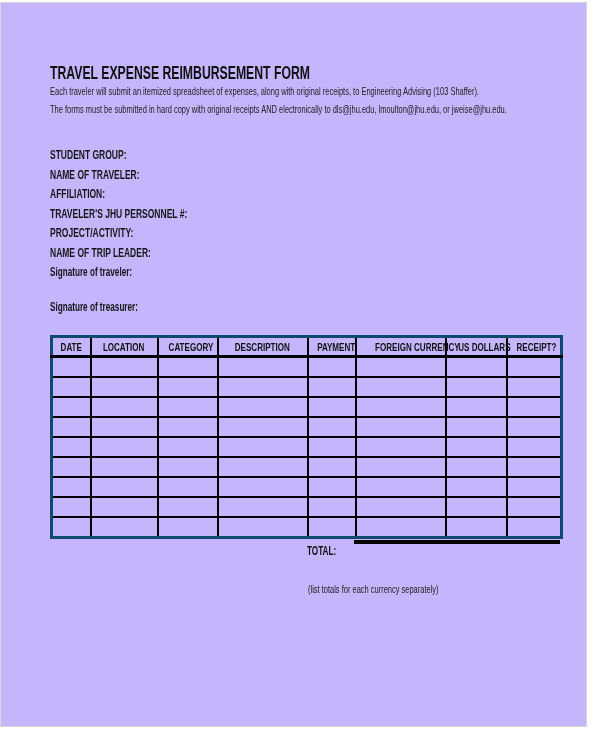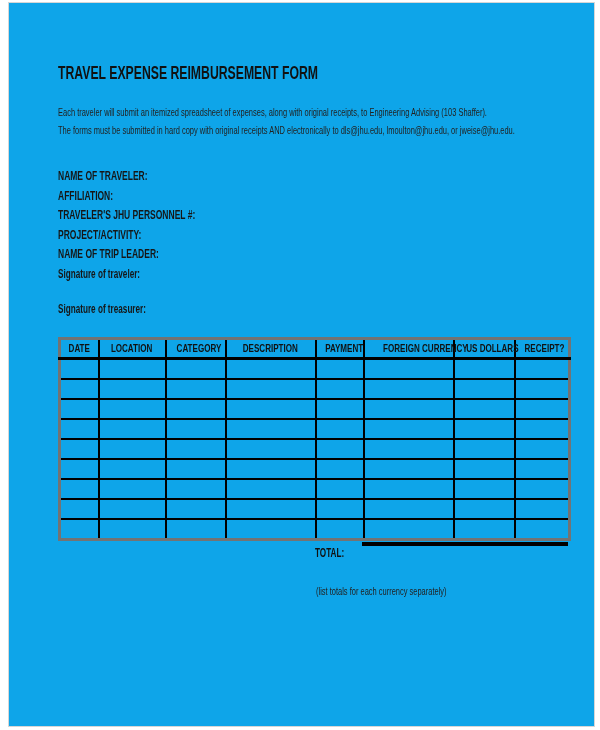--- a/index.html
+++ b/index.html
@@ -10,26 +10,26 @@
   body {
     width: 600px;
     height: 730px;
     position: relative;
     font-family: "Liberation Sans", sans-serif;
     color: #1a1a1a;
     overflow: hidden;
   }
   .page-frame {
     position: absolute;
-    left: 8px;
+    left: 0;
     top: 2px;
     width: 587px;
     height: 725px;
     border: 1px solid #d6d6d6;
-    background: #0ea5e9;
+    background: #c4b5fd;
     box-sizing: border-box;
   }
   .content {
     position: absolute;
     left: 49px;
     top: 0;
     width: 512px;
   }
   
   .cond {
@@ -45,21 +45,21 @@
     white-space: nowrap;
   }
   .doc-title {
     margin-top: 61px;
     font-size: 18px;
     line-height: 18px;
     font-weight: bold;
     color: #111111;
   }
   .intro {
-    margin-top: 22px;
+    margin-top: 1px;
     font-size: 11px;
     line-height: 17.5px;
     color: #222222;
   }
   .intro-line { height: 17.5px; }
   .fields { margin-top: 30px; }
   .field-row {
     height: 19.5px;
     font-size: 12.5px;
     font-weight: bold;
@@ -69,21 +69,21 @@
   .sig-row {
     height: 35px;
     font-size: 12px;
     font-weight: bold;
     color: #161616;
   }
   table.expense {
     border-collapse: collapse;
     table-layout: fixed;
     width: 510px;
-    border: 3px solid #737373;
+    border: 3px solid #0c4a6e;
   }
   table.expense th {
     border: 2px solid #000000;
     border-bottom: 3px solid #000000;
     height: 17px;
     padding: 0;
     font-size: 11.5px;
     font-weight: bold;
     text-align: center;
     vertical-align: middle;
@@ -134,20 +134,21 @@
   <div class="content">
 
     <div class="doc-title"><span class="cond">TRAVEL EXPENSE REIMBURSEMENT FORM</span></div>
 
     <div class="intro">
       <div class="intro-line"><span class="cond">Each traveler will submit an itemized spreadsheet of expenses, along with original receipts, to Engineering Advising (103 Shaffer).</span></div>
       <div class="intro-line"><span class="cond">The forms must be submitted in hard copy with original receipts AND electronically to dls@jhu.edu, lmoulton@jhu.edu, or jweise@jhu.edu.</span></div>
     </div>
 
     <div class="fields">
+      <div class="field-row"><span class="cond">STUDENT GROUP:</span></div>
       <div class="field-row"><span class="cond">NAME OF TRAVELER:</span></div>
       <div class="field-row"><span class="cond">AFFILIATION:</span></div>
       <div class="field-row"><span class="cond">TRAVELER'S JHU PERSONNEL #:</span></div>
       <div class="field-row"><span class="cond">PROJECT/ACTIVITY:</span></div>
       <div class="field-row"><span class="cond">NAME OF TRIP LEADER:</span></div>
     </div>
 
     <div class="sigs">
       <div class="sig-row"><span class="cond">Signature of traveler:</span></div>
       <div class="sig-row"><span class="cond">Signature of treasurer:</span></div>

